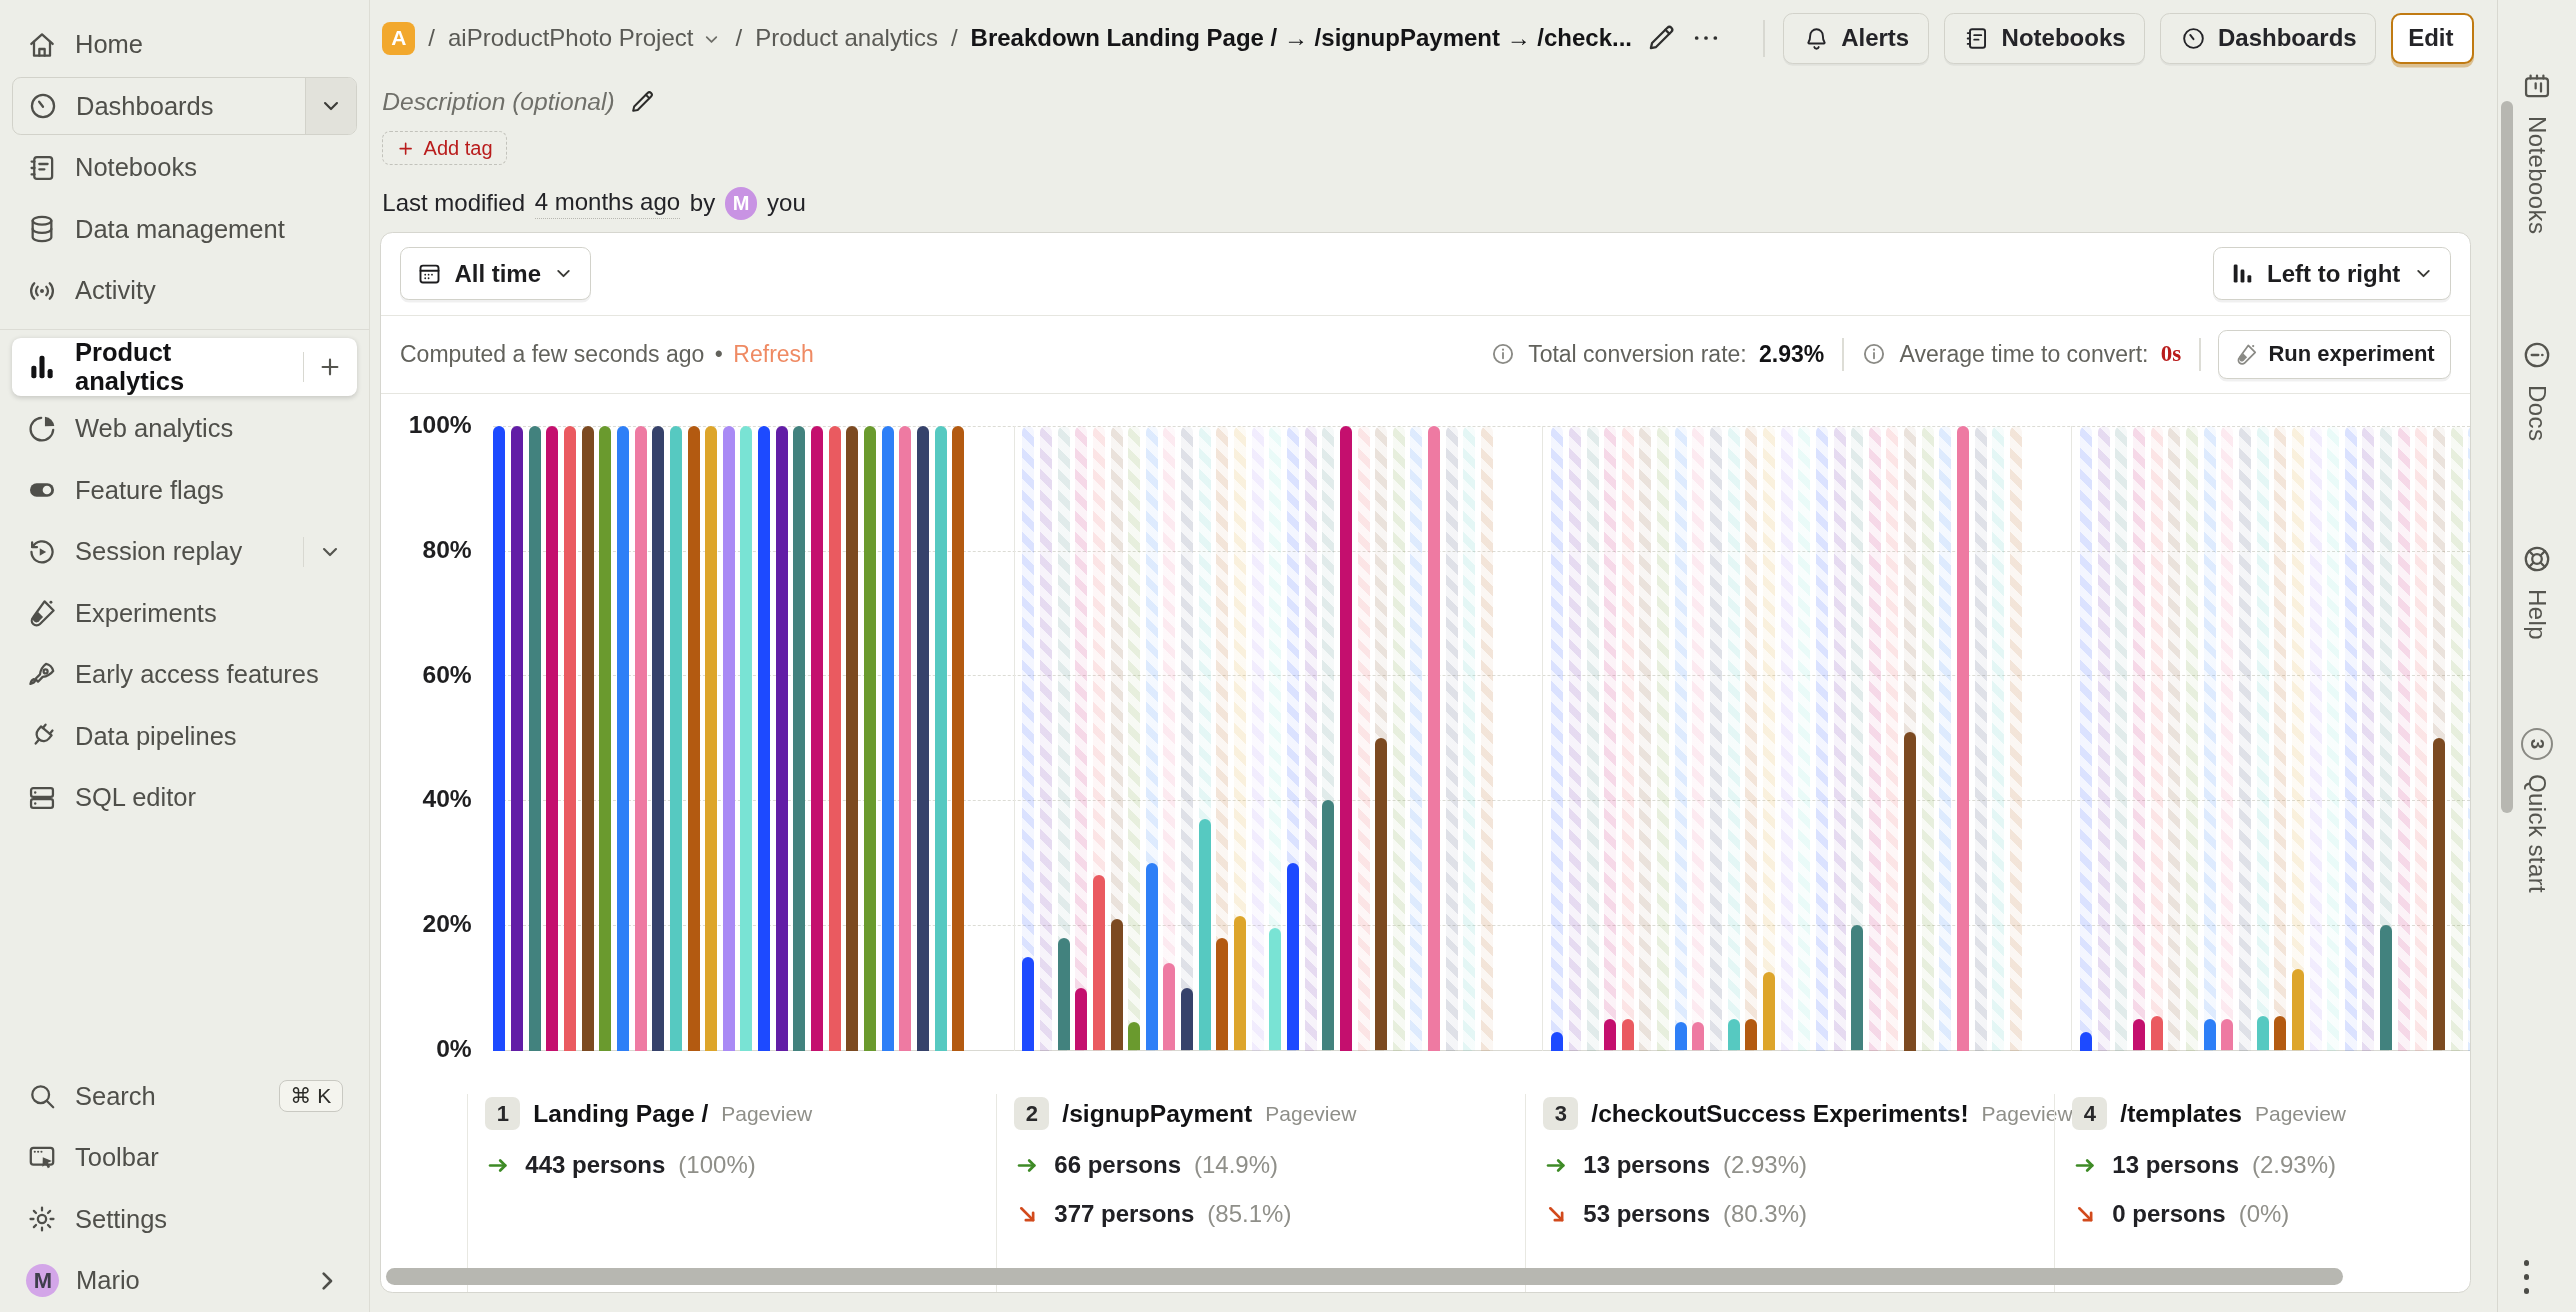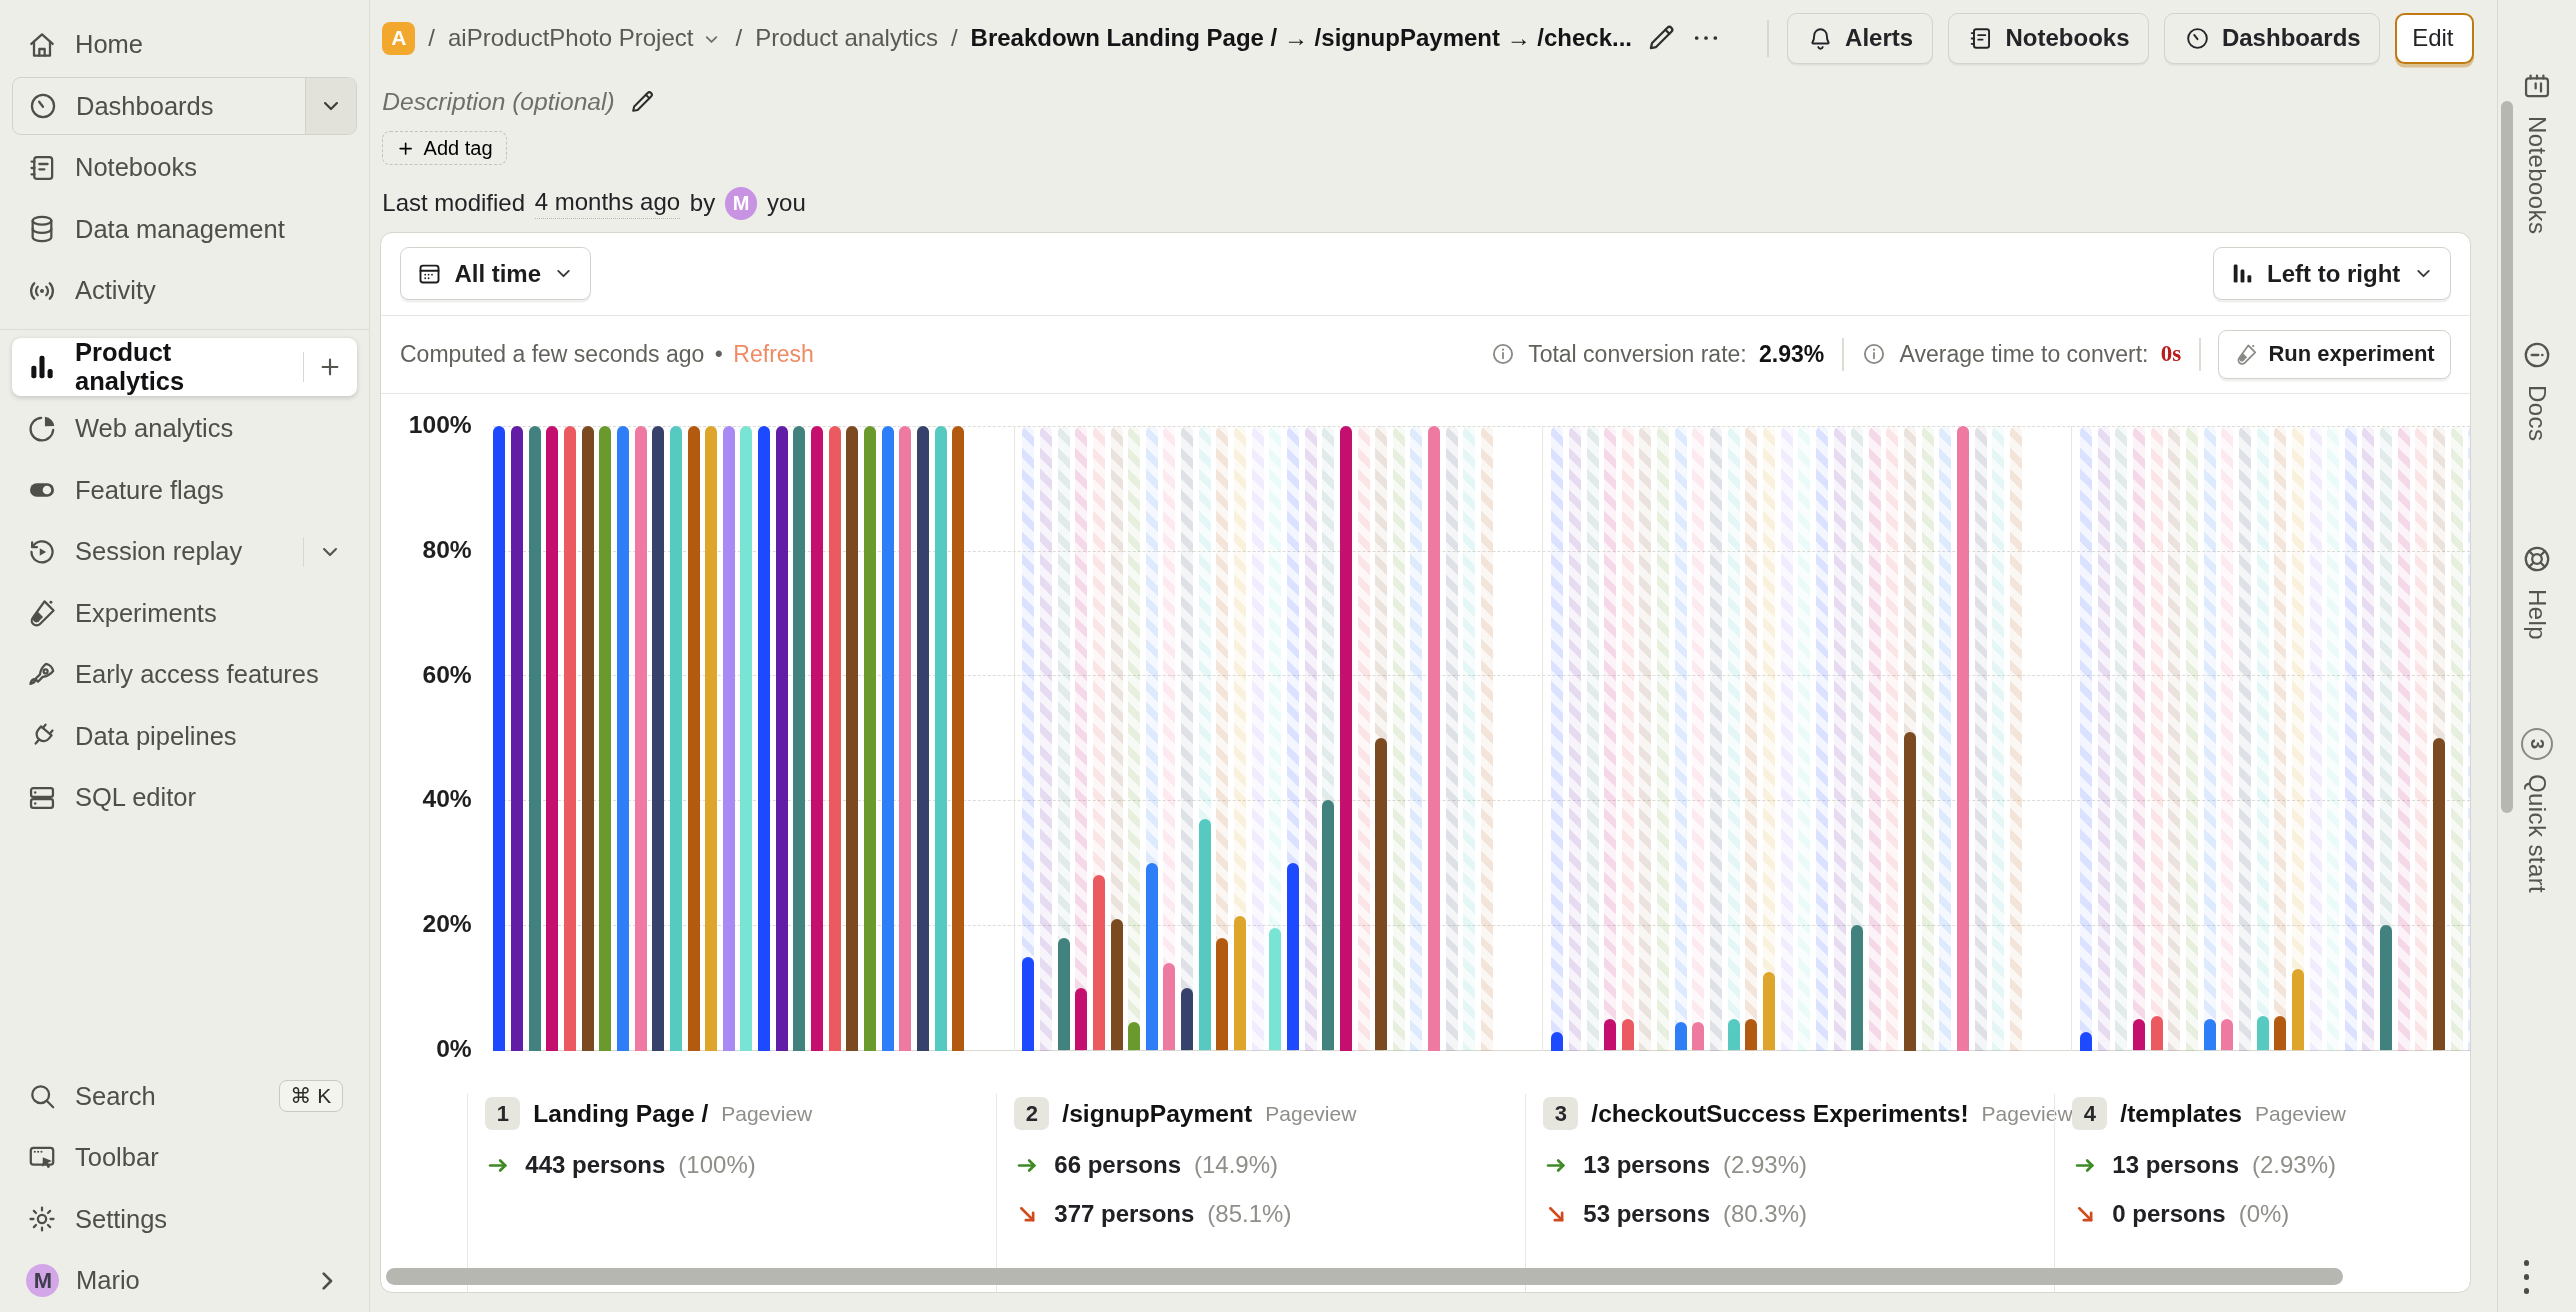--- a/index.html
+++ b/index.html
@@ -35,28 +35,28 @@
   .badge-a{width:33px;height:33px;border-radius:8px;background:#f2a82d;color:#fff;font-weight:700;font-size:21px;
            display:flex;align-items:center;justify-content:center;flex:none;cursor:pointer;}
   .crumb{display:flex;align-items:center;gap:8px;cursor:pointer;white-space:nowrap;}
   .crumb .icon{width:21px;height:21px;color:#6e6e68;}
   .crumb-current{font-weight:700;color:#141416;white-space:nowrap;overflow:hidden;text-overflow:ellipsis;max-width:887px;}
   .icon-btn{width:32px;height:32px;color:#2f2f2e;display:flex;cursor:pointer;flex:none;}
   .tb-right{margin-left:auto;display:flex;align-items:center;gap:15px;}
   .tb-btn{display:flex;align-items:center;gap:11.4px;height:51px;padding:0 18.5px;border:1.8px solid #d2d2ca;border-radius:9.7px;
           background:#edeee8;font-weight:600;color:#242428;font-size:24px;box-shadow:0 1.8px 0 rgba(0,0,0,.05);cursor:pointer;}
   .tb-btn .icon{width:27px;height:27px;}
-  .tb-btn.primary{background:#fff;border:2.2px solid #c07a12;box-shadow:0 3.5px 0 rgba(192,122,18,.4);font-weight:400;padding-left:15px;}
+  .tb-btn.primary{background:#fff;border:2.2px solid #c07a12;box-shadow:0 3.5px 0 rgba(192,122,18,.4);font-weight:700;padding-left:15px;}
   .tb-divider{width:1.8px;height:37px;background:#d8d8d1;margin:0 3.5px;}
 
   .desc-row{margin:12.3px 0 0 12.3px;display:flex;align-items:center;gap:13px;font-size:24.6px;font-style:italic;color:#6f6f69;}
   .desc-row .icon-btn{width:28px;height:28px;color:#2c2c2a;}
   .tag-row{margin:15px 0 0 12.3px;}
   .add-tag{display:inline-flex;align-items:center;gap:8px;border:1.8px dashed #c2c2bb;border-radius:8px;
-           padding:4.4px 13px;font-size:20px;color:#000000;cursor:pointer;}
+           padding:4.4px 13px;font-size:20px;color:#b91c1c;cursor:pointer;}
   .add-tag .icon{width:19.3px;height:19.3px;}
   .modified-row{margin:22px 0 0 12.3px;display:flex;align-items:center;gap:9.7px;font-size:24px;color:#232327;}
   .dotted{border-bottom:1.8px dotted #b7b7b0;padding-bottom:1.8px;cursor:pointer;}
   .avatar-sm{width:32.5px;height:32.5px;border-radius:50%;background:#c893e3;color:#fff;font-size:20px;font-weight:700;
              display:flex;align-items:center;justify-content:center;flex:none;}
 
   
   .card{margin:12.3px 26px 0 9.7px;height:1061px;background:#fff;border:1.3px solid #d6d6cf;border-radius:12.3px;
         position:relative;display:flex;flex-direction:column;overflow:hidden;}
   .filter-row{height:83px;flex:none;border-bottom:1.8px solid #e6e6e0;display:flex;align-items:center;padding:0 19.3px;}

